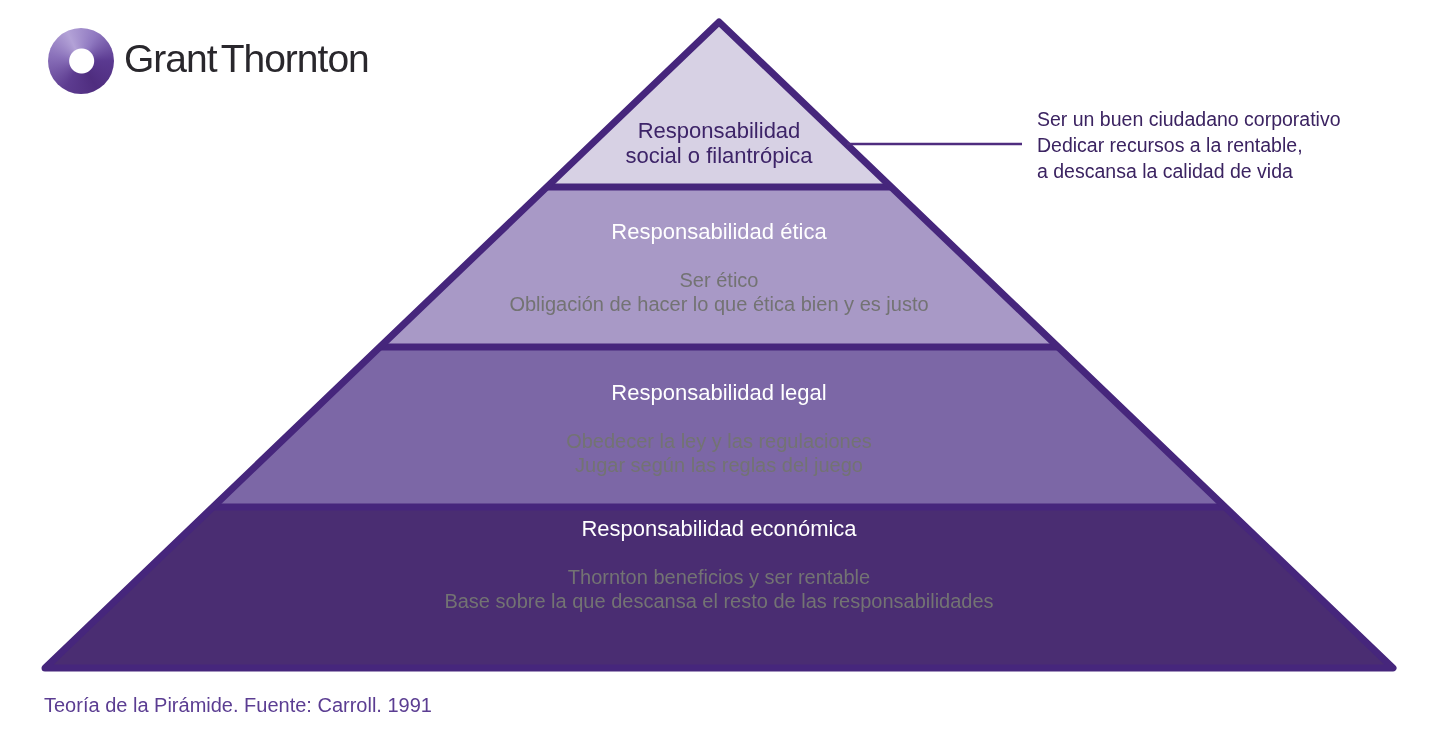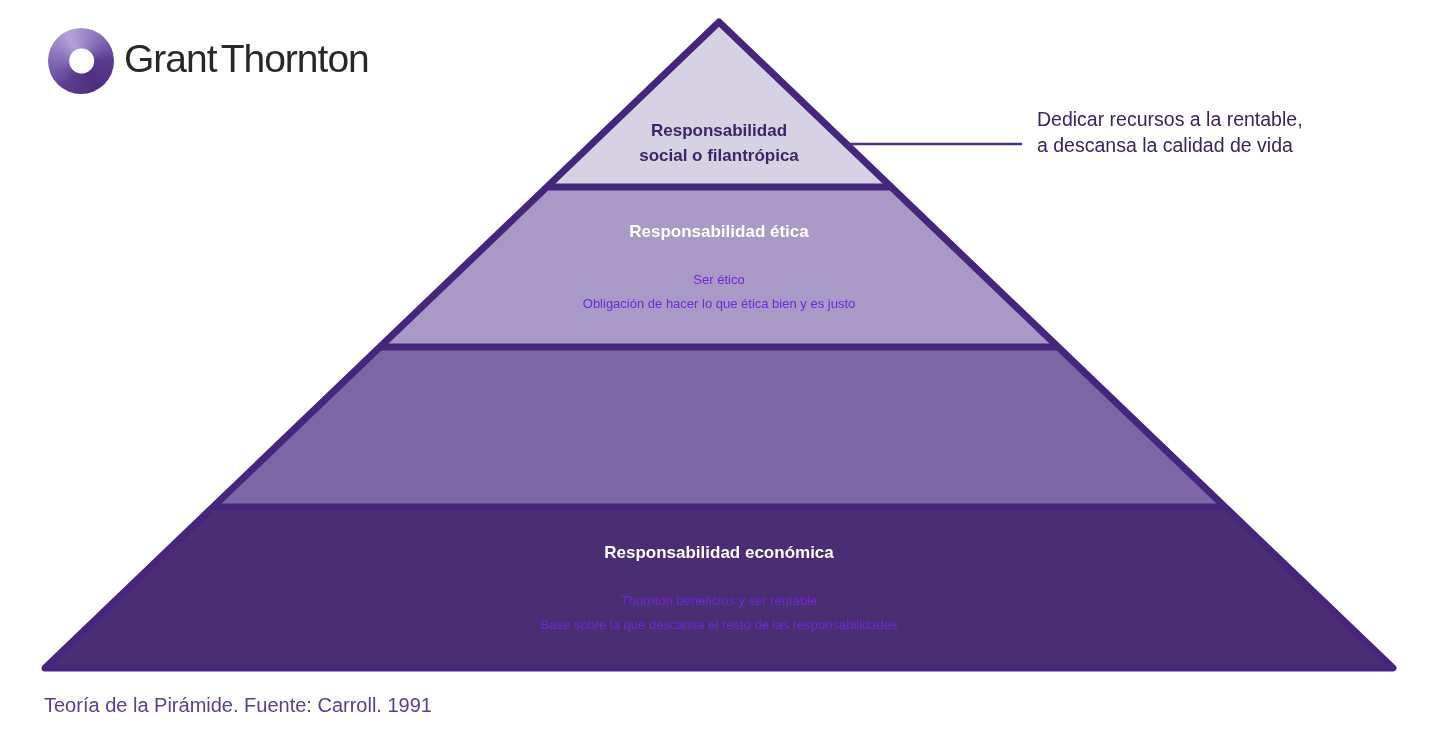--- a/index.html
+++ b/index.html
@@ -27,28 +27,28 @@
   }
 
   
   .pyramid-svg{ position:absolute; left:0; top:0; width:1439px; height:736px; }
 
   
   .tier-label{
     position:absolute; left:719px; transform:translateX(-50%);
     text-align:center; white-space:nowrap;
   }
-  .tier-title{ font-size:17px; font-weight:700; line-height:25px; color:#ffffff; }
+  .tier-title{ font-size:22px; font-weight:400; line-height:25px; color:#ffffff; }
   .tier-title.dark{ color:#3d2468; }
-  .tier-body{ margin-top:24px; font-size:13px; font-weight:400; line-height:24px; color:#6d28d9; }
+  .tier-body{ margin-top:24px; font-size:20px; font-weight:400; line-height:24px; color:#737373; }
 
   .t1{ top:118px; }
   .t2{ top:219px; }
   .t3{ top:380px; }
-  .t4{ top:540px; }
+  .t4{ top:516px; }
 
   
   .annotation{
     position:absolute; left:1037px; top:106px;
     font-size:19.5px; font-weight:500; line-height:26px;
     color:#3b2361; white-space:nowrap;
   }
 
   
   .caption{
@@ -87,29 +87,37 @@
   </div>
 
   <div class="tier-label t2">
     <div class="tier-title">Responsabilidad ética</div>
     <div class="tier-body">
       <div>Ser ético</div>
       <div>Obligación de hacer lo que ética bien y es justo</div>
     </div>
   </div>
 
+  <div class="tier-label t3">
+    <div class="tier-title">Responsabilidad legal</div>
+    <div class="tier-body">
+      <div>Obedecer la ley y las regulaciones</div>
+      <div>Jugar según las reglas del juego</div>
+    </div>
+  </div>
 
   <div class="tier-label t4">
     <div class="tier-title">Responsabilidad económica</div>
     <div class="tier-body">
       <div>Thornton beneficios y ser rentable</div>
       <div>Base sobre la que descansa el resto de las responsabilidades</div>
     </div>
   </div>
 
   <div class="annotation">
+    <div>Ser un buen ciudadano corporativo</div>
     <div>Dedicar recursos a la rentable,</div>
     <div>a descansa la calidad de vida</div>
   </div>
 
   <div class="caption">Teoría de la Pirámide. Fuente: Carroll, 1991</div>
 
 </div>
 
 </body></html>

